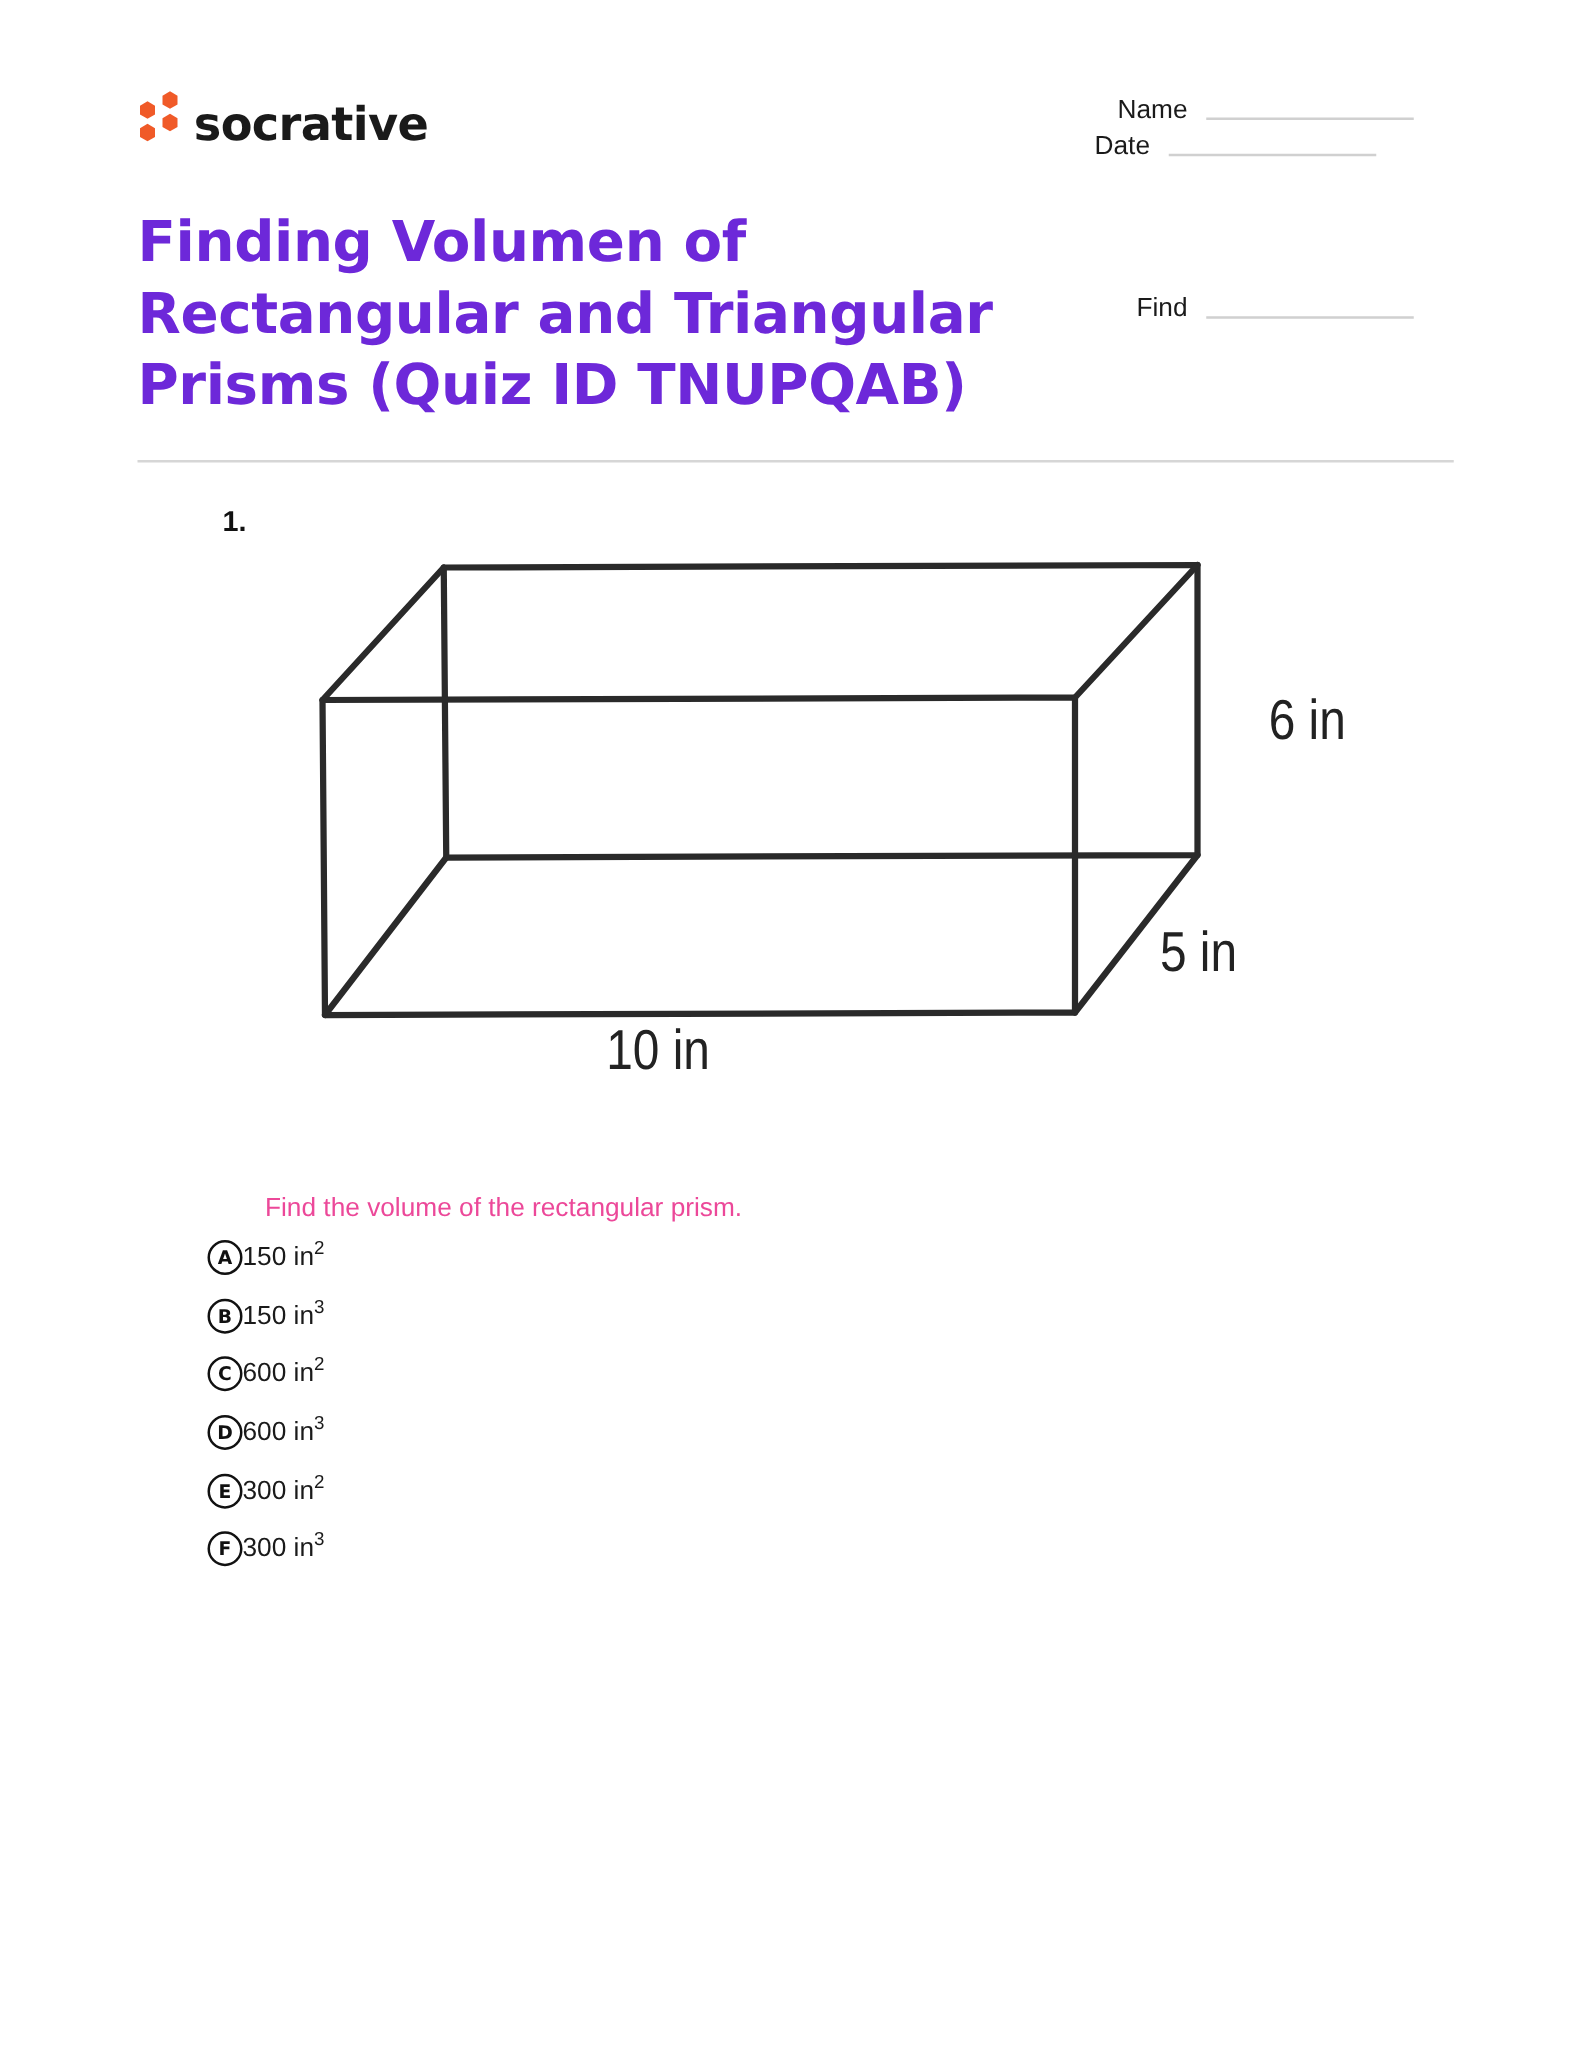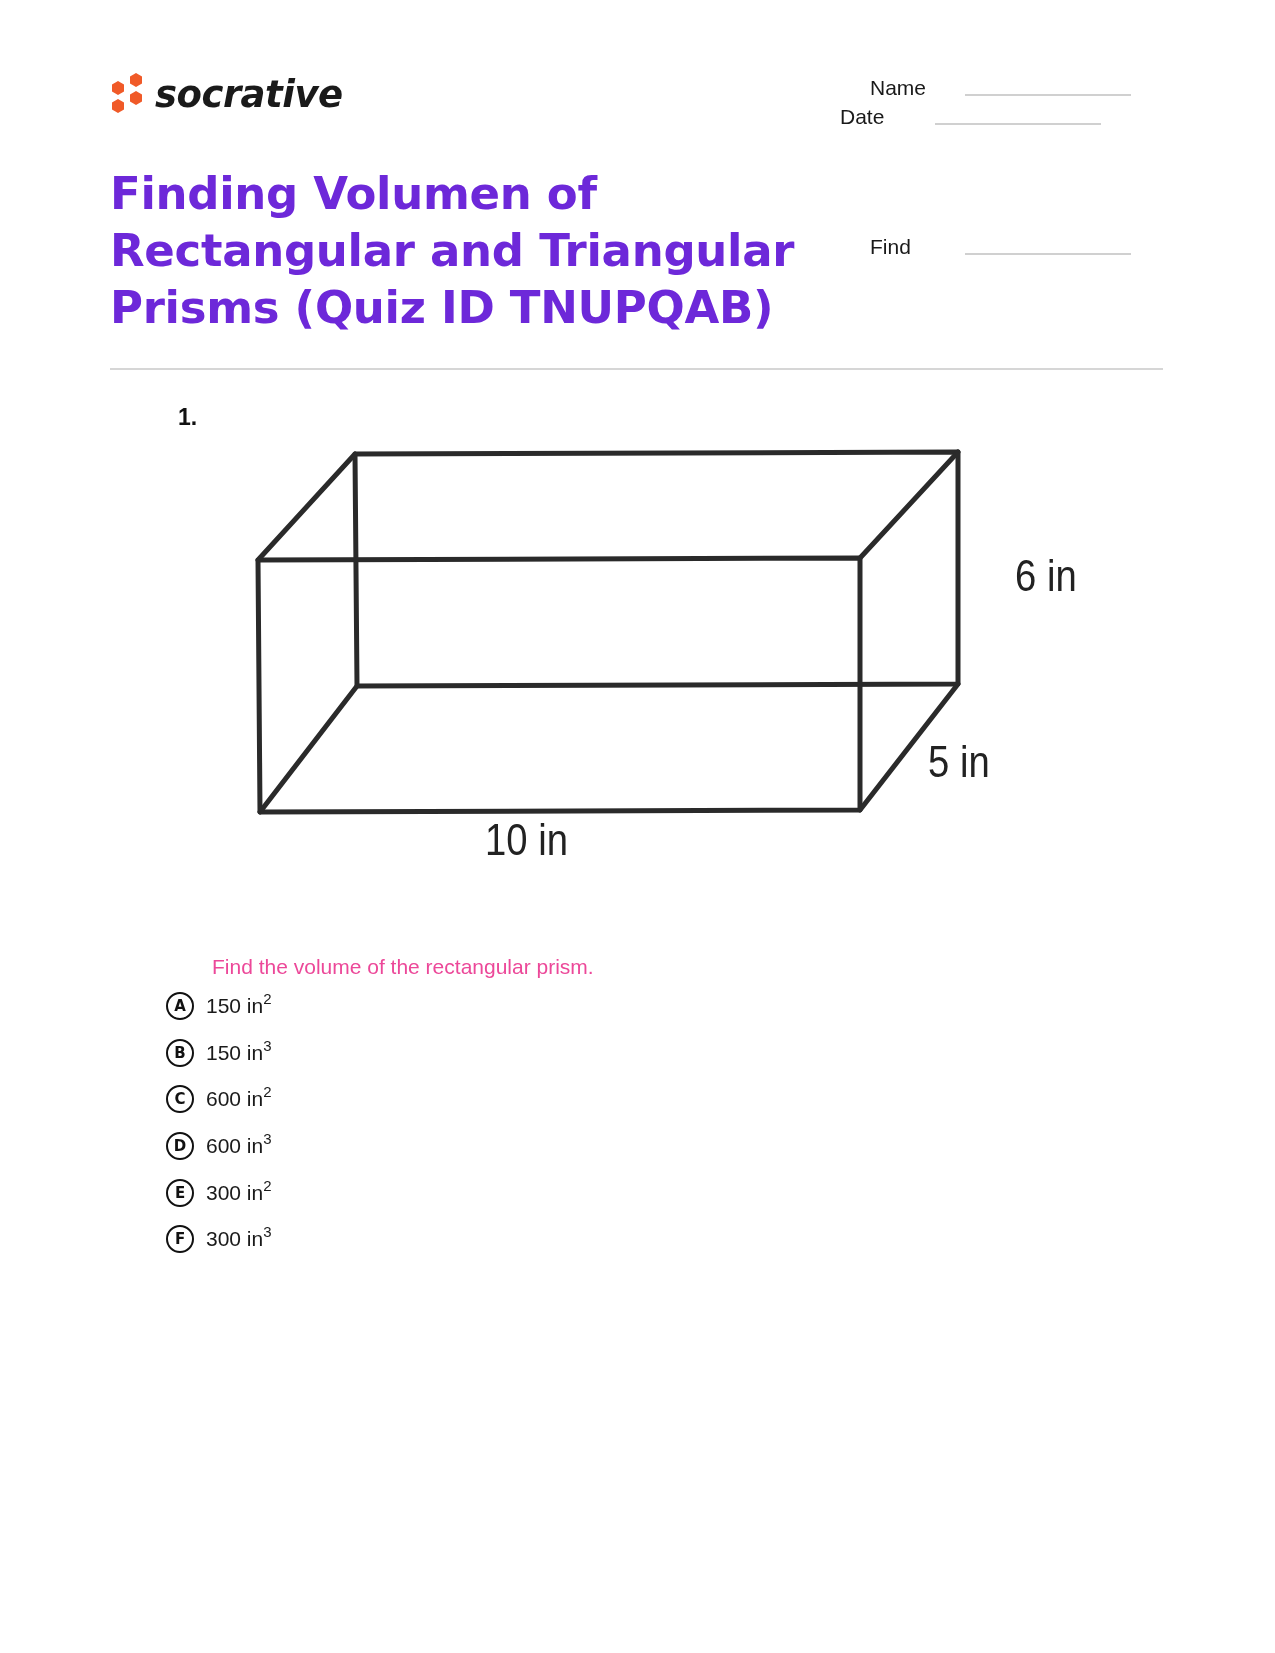--- a/index.html
+++ b/index.html
@@ -1,40 +1,40 @@
 <!DOCTYPE html>
 <html><head>
   <meta charset="utf-8">
   <style>
     html, body { margin: 0; padding: 0; background: #ffffff; }
     body { width: 1275px; height: 1653px; position: relative; overflow: hidden; font-family: "Liberation Sans", sans-serif; color: #111; }
 
-    .logo { position: absolute; left: 109px; top: 71px; height: 50px; display: flex; align-items: center; font-style: italic; }
+    .logo { position: absolute; left: 109px; top: 71px; height: 50px; display: flex; align-items: flex-end; }
     .logo svg { display: block; }
     .logo-text { font-family: "DejaVu Sans", sans-serif; font-size: 37px; font-weight: bold; letter-spacing: -0.5px; color: #1a1a1a; margin-left: 8px; margin-top: -4px; }
 
     .meta-field { position: absolute; display: flex; align-items: flex-end; }
-    .meta-label { font-family: "Liberation Sans", sans-serif; font-size: 21px; color: #1a1a1a; text-align: left; width: 80px; }
+    .meta-label { font-family: "Liberation Sans", sans-serif; font-size: 21px; color: #1a1a1a; text-align: right; width: 80px; }
     .meta-line { width: 166px; height: 0; border-bottom: 2px solid #d0d0d0; margin-left: 15px; margin-bottom: 4px; }
 
     .title { position: absolute; left: 110px; top: 165px; width: 800px; font-family: "DejaVu Sans", sans-serif; font-weight: bold; font-size: 45px; line-height: 57px; color: #6d28d9; letter-spacing: -0.3px; }
 
     .divider { position: absolute; left: 110px; top: 368px; width: 1053px; height: 0; border-top: 2px solid #d6d6d6; }
 
     .qnum { position: absolute; left: 178px; top: 404px; font-family: "Liberation Sans", sans-serif; font-weight: bold; font-size: 23px; }
 
     .figure { position: absolute; left: 240px; top: 430px; width: 900px; height: 500px; text-align: center; }
     .dim-label { position: absolute; font-family: "Liberation Sans", sans-serif; font-size: 45px; color: #222; transform: scaleX(0.85); transform-origin: left top; }
 
     .prompt { position: absolute; left: 212px; top: 955px; font-family: Liberation Sans, sans-serif; font-size: 21px; color: #ec4899; }
 
     .choices { position: absolute; left: 166px; top: 990px; }
     .choice { display: flex; align-items: center; height: 32px; margin-bottom: 14.7px; cursor: pointer; }
     .bubble { width: 28px; height: 28px; border: 2px solid #111; border-radius: 50%; box-sizing: border-box; display: flex; align-items: center; justify-content: center; font-family: "DejaVu Sans", sans-serif; font-weight: bold; font-size: 15px; color: #111; }
-    .choice-text { margin-left: 12px; font-family: "Liberation Sans", sans-serif; font-size: 21px; color: #1a1a1a; }
+    .choice-text { font-family: "Liberation Sans", sans-serif; font-size: 21px; color: #1a1a1a; }
     .choice-text sup { font-size: 15px; vertical-align: 9px; line-height: 0; }
   </style>
 </head>
 <body>
 
 <div class="logo">
   <svg width="38" height="50" viewBox="0 0 38 50">
     <g fill="#F05A28">
       <polygon points="27,2 33,5.5 33,12.5 27,16 21,12.5 21,5.5"></polygon>
       <polygon points="9,10 15,13.5 15,20.5 9,24 3,20.5 3,13.5"></polygon>

